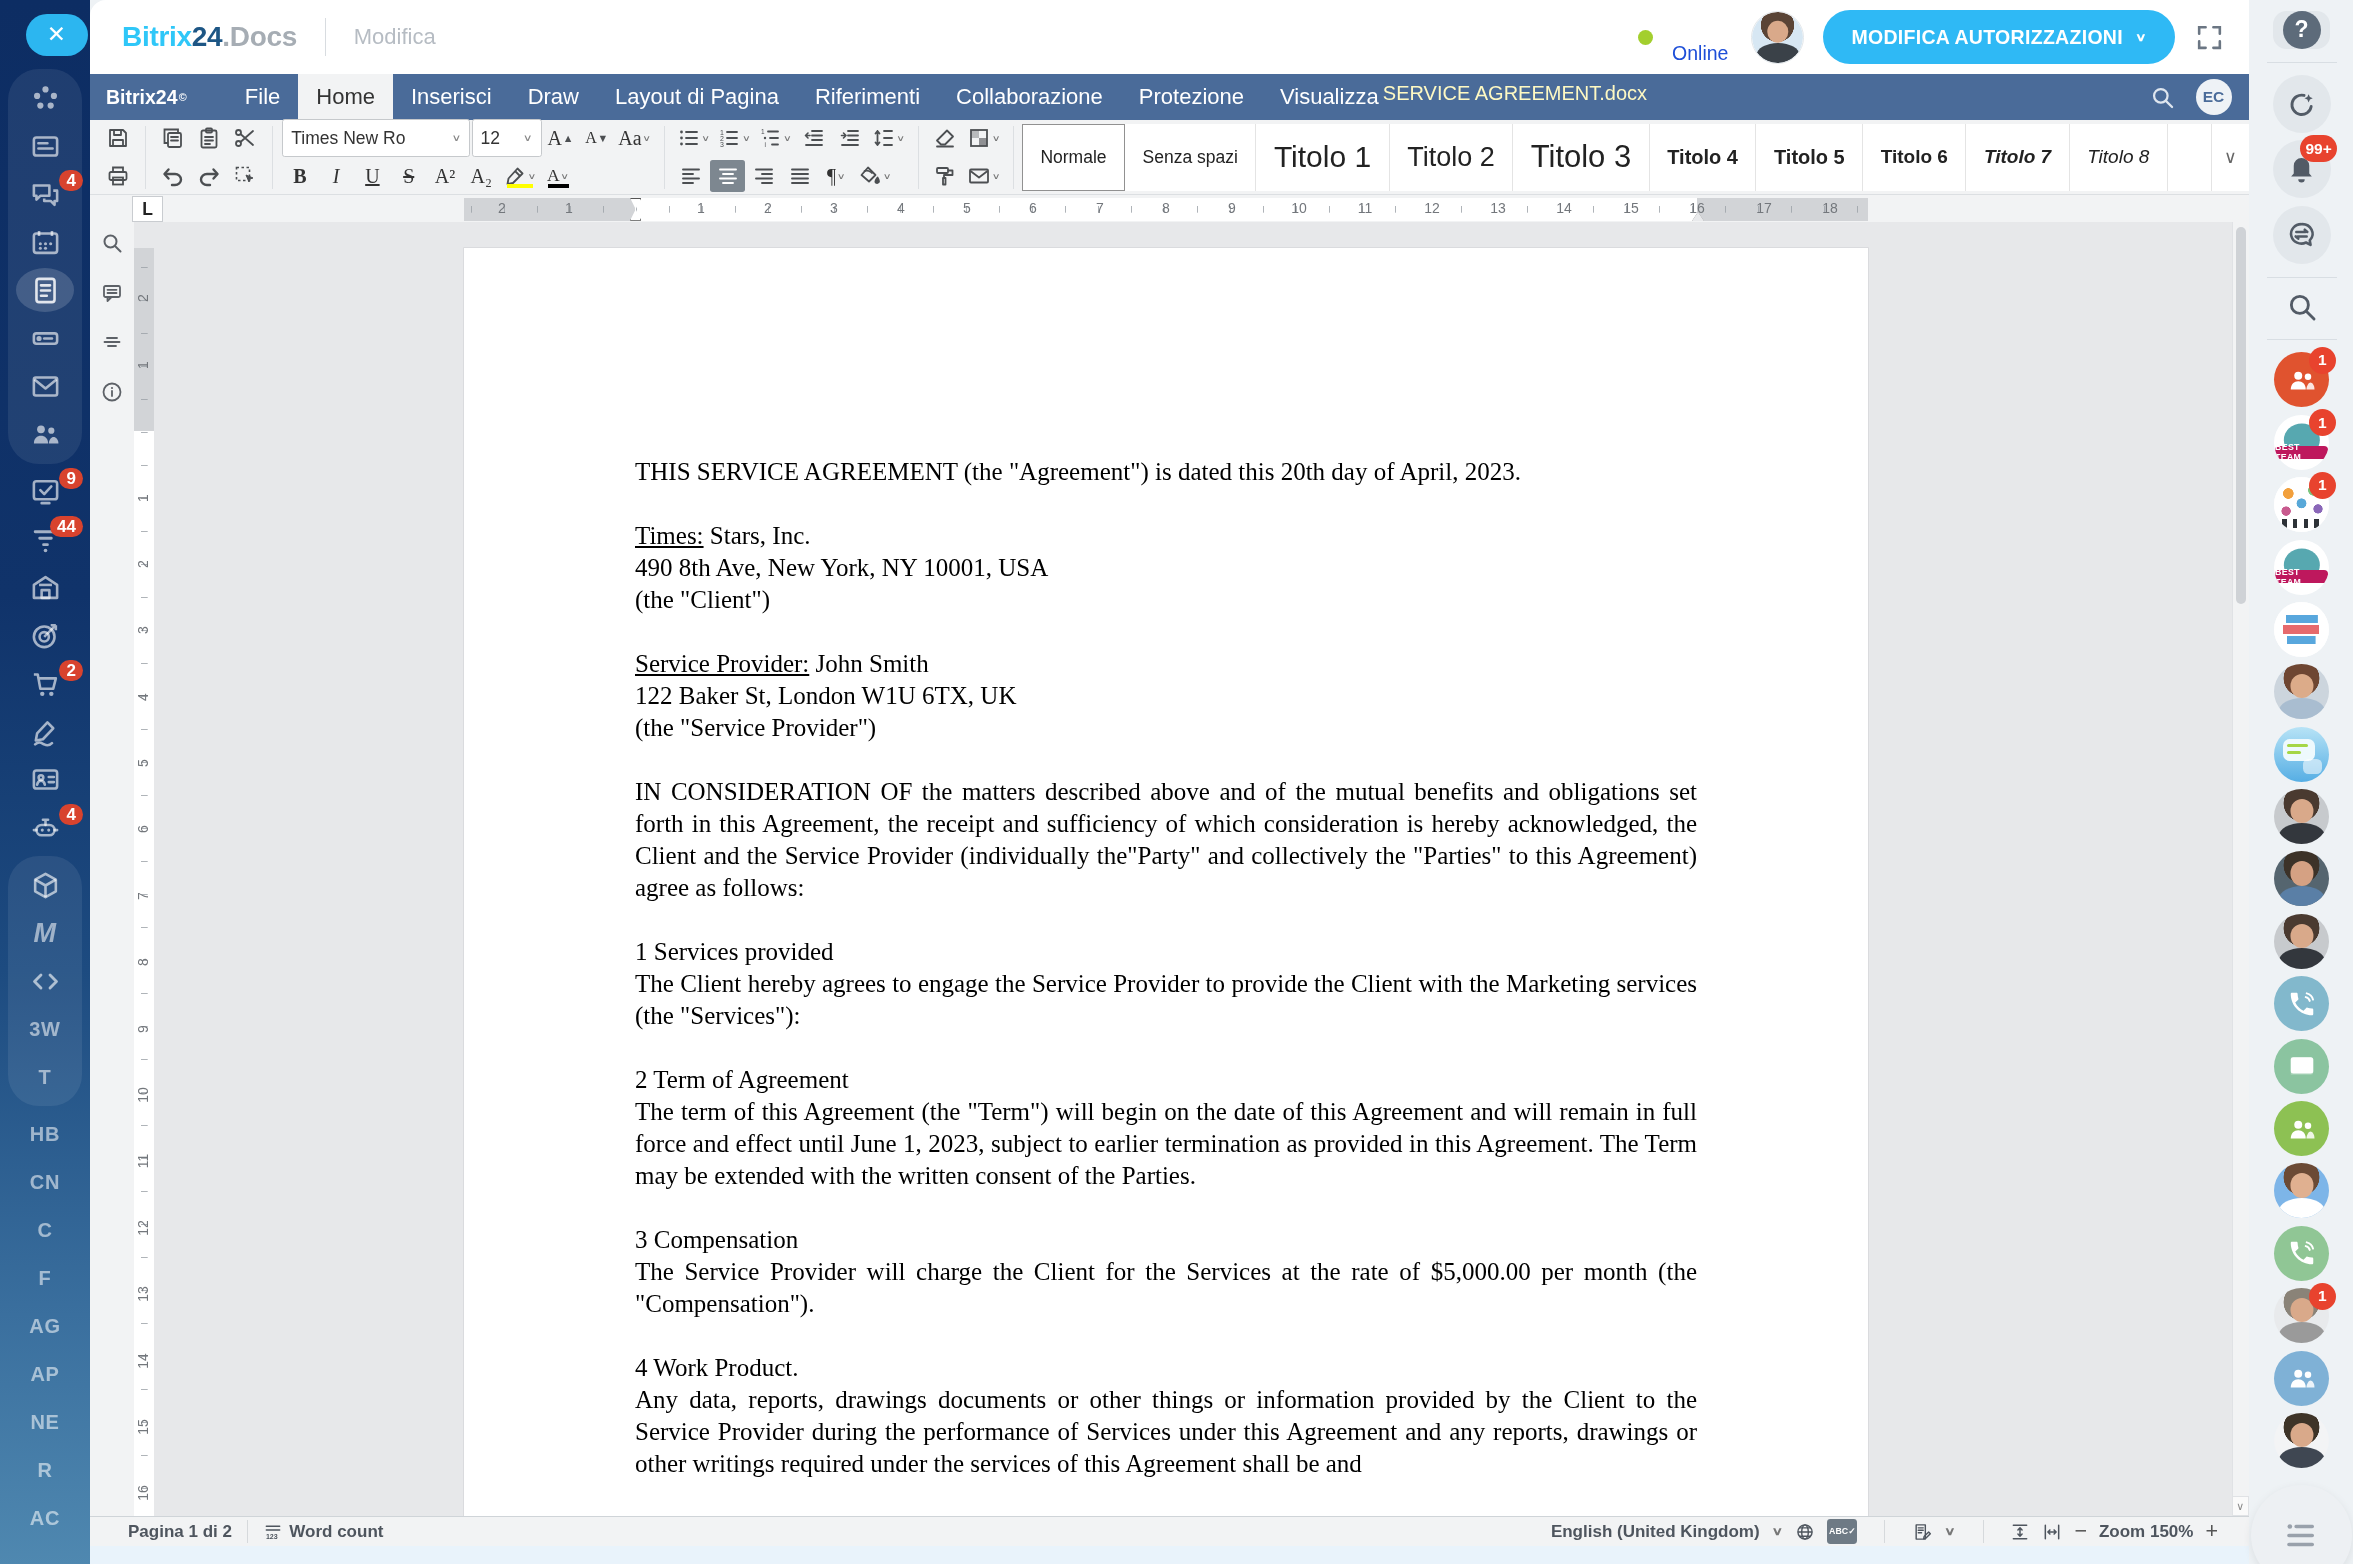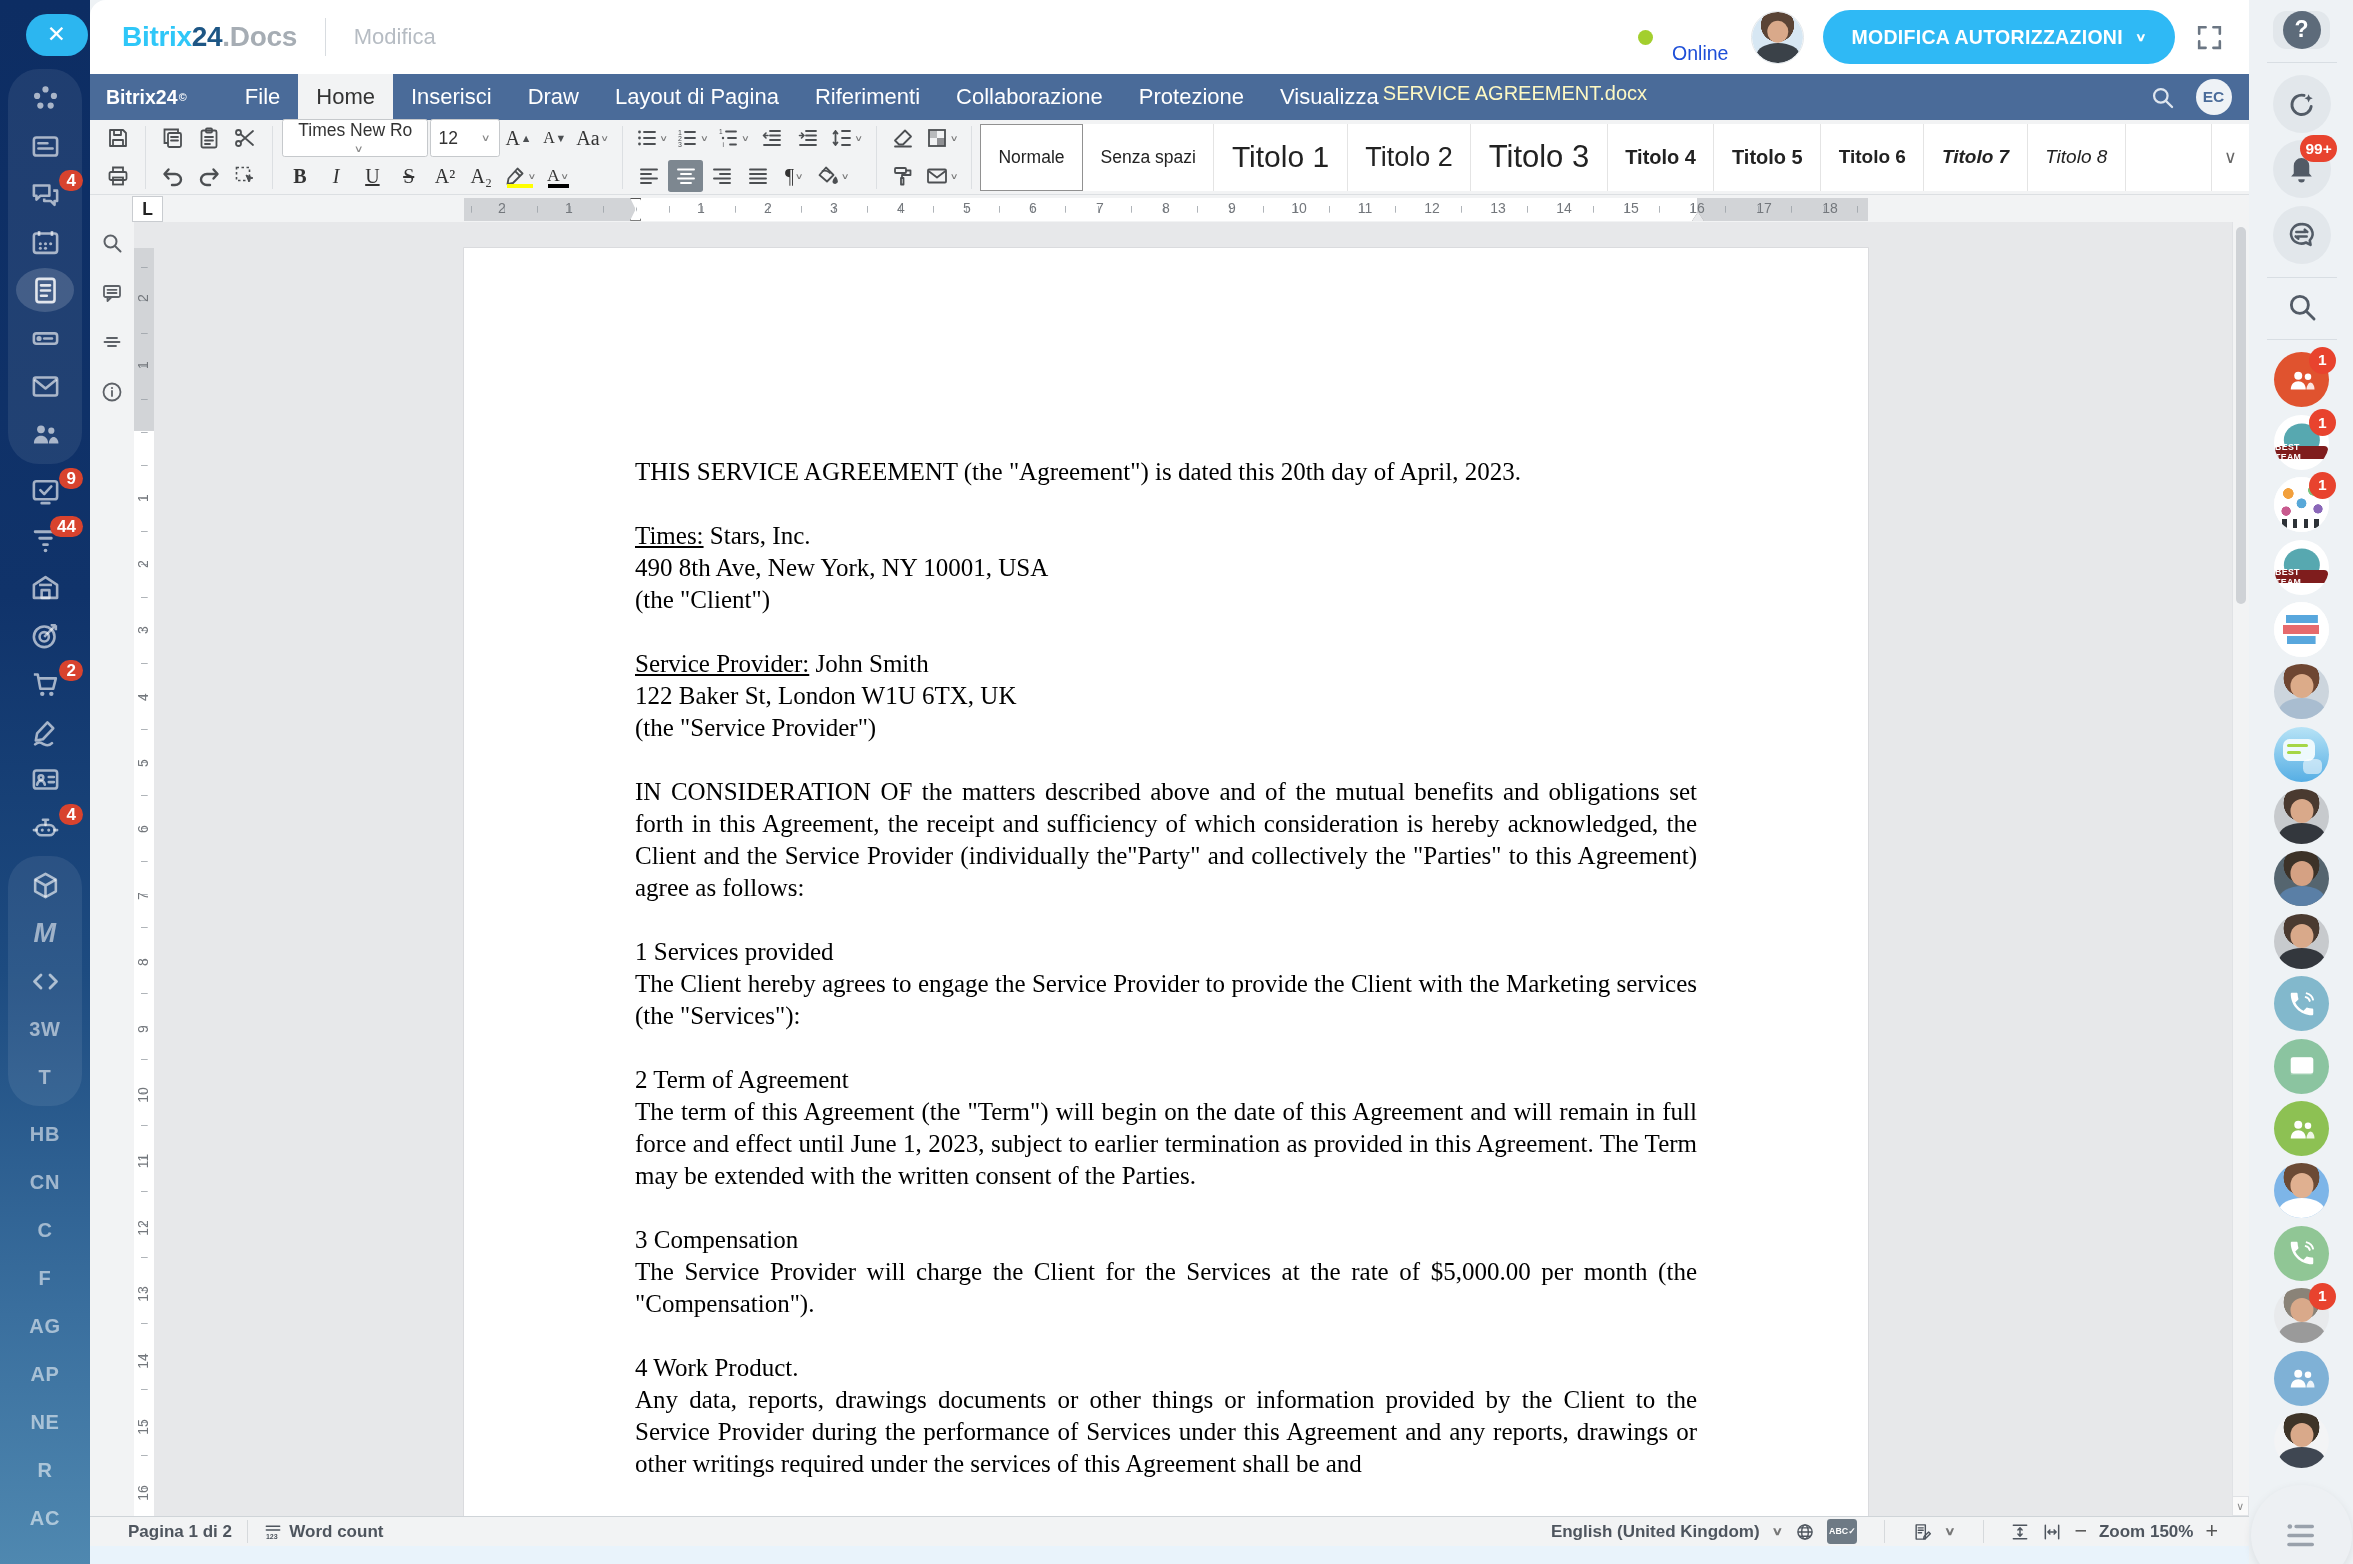--- a/index.html
+++ b/index.html
@@ -65,21 +65,21 @@
   .tbi{min-width:35px;height:32px;display:flex;align-items:center;justify-content:center;
     border-radius:2.7px;color:#4c4f52;position:relative;padding:0 2.7px;}
   .tbi svg{width:24px;height:24px;}
   .tbi.on{background:#7d8790;color:#fff;}
   .tglyph{font-size:20px;font-family:"Liberation Serif",serif;color:#333;line-height:1;}
   .tglyph.b{font-weight:bold;}.tglyph.i{font-style:italic;}.tglyph.u{text-decoration:underline;}
   .tglyph.s{text-decoration:line-through;}
   .combo{background:#fff;border:0.7px solid #c6c9cc;border-radius:2.7px;height:38px;display:flex;
     align-items:center;justify-content:space-between;padding:0 8px;font-size:17.5px;color:#333;}
   .combo .chev2{color:#888;font-size:13.5px;margin-left:6.7px;transform:scaleY(.7);}
-  .w-font{width:146px;flex-direction:column;}.w-size{width:70px;}
+  .w-font{width:188px;}.w-size{width:70px;}
   .mini-chev{font-size:12px;color:#777;transform:scaleY(.7);margin:0 0.7px;}
   .colorbar{position:absolute;left:6.7px;right:6.7px;bottom:3.4px;height:4.7px;}
   
   .stygal{display:flex;align-items:stretch;height:67px;background:#fff;margin-left:4px;flex:1;overflow:hidden;}
   .sty{display:flex;align-items:center;justify-content:flex-end;padding:0 17.5px;border-right:0.7px solid #e4e4e4;
     white-space:nowrap;color:#222;}
   .sty.selected{border:1.3px solid #919191;}
   .s-normale .styl{font-size:17.5px;}
   .s-senza .styl{font-size:17.5px;}
   .s-t1 .styl{font-size:30px;}
@@ -181,21 +181,21 @@
   .pa-header{--bg:#d7e7f3;--hair:#5a4436;--face:#d9a98a;--suit:#3a4148;position:absolute;inset:0;}
   .av-red{background:#e0532f;}
   .av-teal{background:#82b8cc;}
   .av-gcard{background:#8bc4a0;}
   .av-gpeople{background:#8dc153;}
   .av-gphone{background:#90c695;}
   .av-bpeople{background:#7fb1d6;}
   .av-bt{background:#fff;}
   .bt-circ{position:absolute;left:50%;top:46%;width:66%;height:60%;border-radius:50%;
     background:#57a8b0;transform:translate(-50%,-50%);}
-  .bt-band{position:absolute;left:2%;top:56%;width:96%;height:24%;background:#7f1d1d;border-radius:4px;
+  .bt-band{position:absolute;left:2%;top:56%;width:96%;height:24%;background:#be185d;border-radius:4px;
     display:flex;align-items:center;justify-content:center;font-size:8.8px;font-weight:bold;color:#fff;letter-spacing:0.3px;}
   .av-net{background:#fff;}
   .net-fill{position:absolute;inset:0;border-radius:50%;overflow:hidden;background:
     radial-gradient(circle at 26% 30%,#f2a03d 0 9%,transparent 10%),
     radial-gradient(circle at 72% 24%,#7bc67e 0 9%,transparent 10%),
     radial-gradient(circle at 50% 48%,#58a8d8 0 12%,transparent 13%),
     radial-gradient(circle at 22% 62%,#c85a8e 0 8%,transparent 9%),
     radial-gradient(circle at 80% 58%,#8a67b8 0 8%,transparent 9%),#fff;}
   .net-fill::after{content:"";position:absolute;left:15%;bottom:8%;width:70%;height:16%;
     background:repeating-linear-gradient(90deg,#2d3237 0 4.7px,transparent 4.7px 10.8px);}

